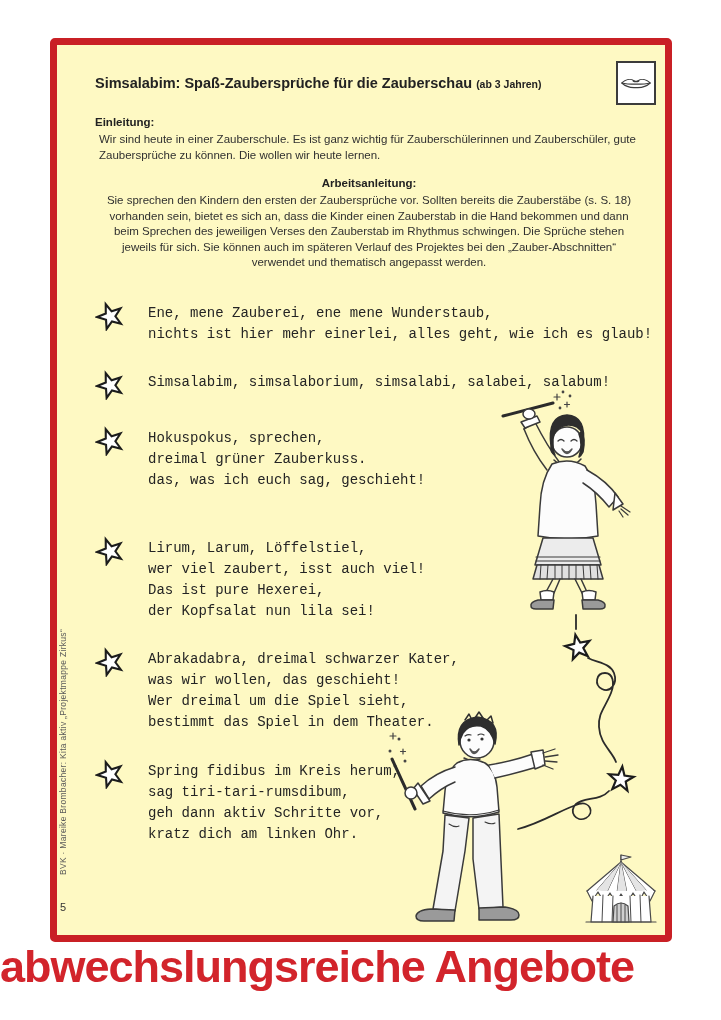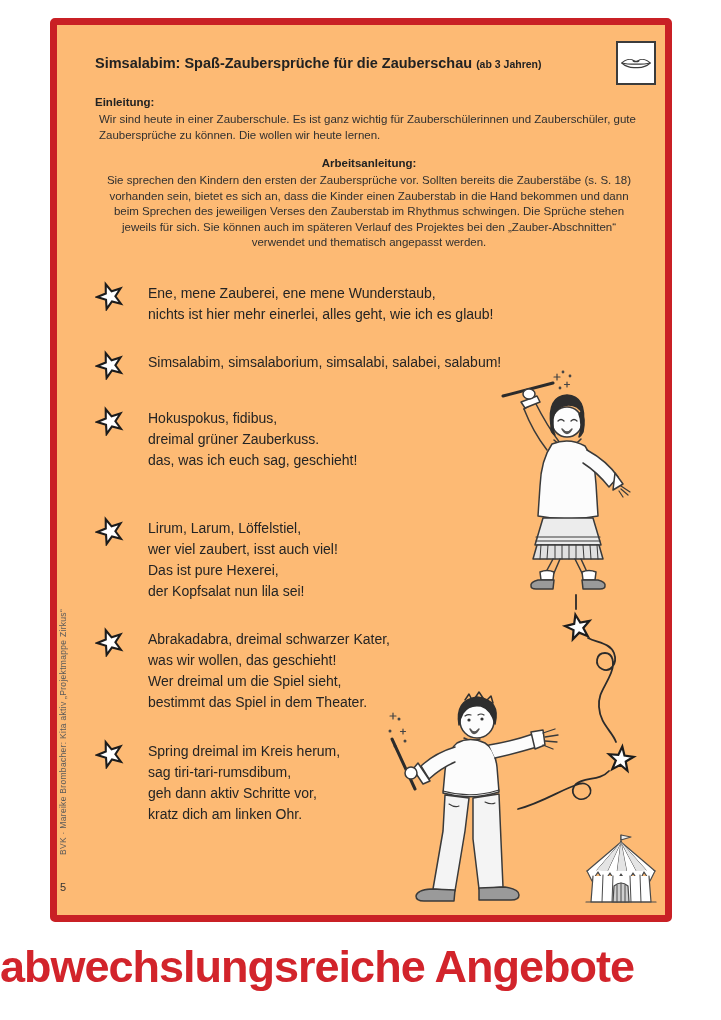--- a/index.html
+++ b/index.html
@@ -8,43 +8,43 @@
     --line:#383838;
   }
   html,body{margin:0;padding:0;}
   body{
     width:721px;height:1020px;position:relative;overflow:hidden;
     background:#ffffff;
     font-family:"Liberation Sans", sans-serif;
     color:var(--ink);
   }
   .frame{
-    position:absolute;left:50px;top:18px;width:622px;height:904px;
+    position:absolute;left:50px;top:38px;width:622px;height:904px;
     box-sizing:border-box;border:7px solid var(--red);border-radius:5px;
-    background:#fdba74;
+    background:#fef9c3;
   }
   
   .title{
     position:absolute;left:38px;top:30px;margin:0;width:500px;
     font-size:14.5px;font-weight:bold;color:#222;letter-spacing:0;
   }
   .title .age{font-size:10.5px;font-weight:bold;}
   .icon-box{
     position:absolute;left:559px;top:16px;width:40px;height:44px;
     box-sizing:border-box;border:2px solid #3c3c3c;background:#fff;
     display:flex;align-items:center;justify-content:center;
   }
   
   .sect{position:absolute;left:38px;width:548px;}
   .sect h2{margin:0 0 2px 0;font-size:11.5px;font-weight:bold;color:#222;}
   .sect p{margin:4px;font-size:11.5px;line-height:15.5px;color:#303030;}
   .sect.einleitung{top:71px;}
   .sect.anleitung{top:132px;text-align:center;}
   
-  .spell{position:absolute;left:38px;padding-left:53px;width:440px;}
+  .spell{position:absolute;left:38px;padding-left:53px;width:440px;font-family:Liberation Mono, monospace;}
   .spell .star{position:absolute;left:0;top:-2px;width:30px;height:30px;}
   .spell .lines div{font-size:14px;line-height:21px;color:#242424;white-space:nowrap;}
   
   .credit{
     position:absolute;left:1px;top:598px;height:232px;width:12px;
     writing-mode:vertical-rl;transform:rotate(180deg);
     font-size:8.5px;color:#5a5a5a;letter-spacing:.3px;white-space:nowrap;
   }
   .pagenum{position:absolute;left:3px;top:856px;font-size:11px;color:#333;}
   .banner{
@@ -103,21 +103,21 @@
       <div class="lines">
         <div>Simsalabim, simsalaborium, simsalabi, salabei, salabum!</div>
       </div>
     </div>
 
     <div class="spell" style="top:383px">
       <svg class="star" viewBox="0 0 30 30">
           <polygon points="15,2.5 18.1,11.2 27.4,11.5 20,17.1 22.6,26 15,20.8 7.4,26 10,17.1 2.6,11.5 11.9,11.2" transform="rotate(-20 15 15)" fill="#fff" stroke="#1c1c1c" stroke-width="2.1"></polygon>
         </svg>
       <div class="lines">
-        <div>Hokuspokus, fidibus,</div>
+        <div>Hokuspokus, sprechen,</div>
         <div>dreimal grüner Zauberkuss.</div>
         <div>das, was ich euch sag, geschieht!</div>
       </div>
     </div>
 
     <div class="spell" style="top:493px">
       <svg class="star" viewBox="0 0 30 30">
           <polygon points="15,2.5 18.1,11.2 27.4,11.5 20,17.1 22.6,26 15,20.8 7.4,26 10,17.1 2.6,11.5 11.9,11.2" transform="rotate(-20 15 15)" fill="#fff" stroke="#1c1c1c" stroke-width="2.1"></polygon>
         </svg>
       <div class="lines">
@@ -138,21 +138,21 @@
         <div>Wer dreimal um die Spiel sieht,</div>
         <div>bestimmt das Spiel in dem Theater.</div>
       </div>
     </div>
 
     <div class="spell" style="top:716px">
       <svg class="star" viewBox="0 0 30 30">
           <polygon points="15,2.5 18.1,11.2 27.4,11.5 20,17.1 22.6,26 15,20.8 7.4,26 10,17.1 2.6,11.5 11.9,11.2" transform="rotate(-20 15 15)" fill="#fff" stroke="#1c1c1c" stroke-width="2.1"></polygon>
         </svg>
       <div class="lines">
-        <div>Spring dreimal im Kreis herum,</div>
+        <div>Spring fidibus im Kreis herum,</div>
         <div>sag tiri-tari-rumsdibum,</div>
         <div>geh dann aktiv Schritte vor,</div>
         <div>kratz dich am linken Ohr.</div>
       </div>
     </div>
 
     <svg class="illu girl" width="150" height="222" viewBox="0 0 150 222" fill="none" stroke="#3a3a3a" stroke-width="1.5" stroke-linecap="round" stroke-linejoin="round">
 
       <line x1="6" y1="28" x2="56" y2="15" stroke-width="3" stroke="#2b2b2b"></line>
       <g stroke="#444" stroke-width="1.2">

